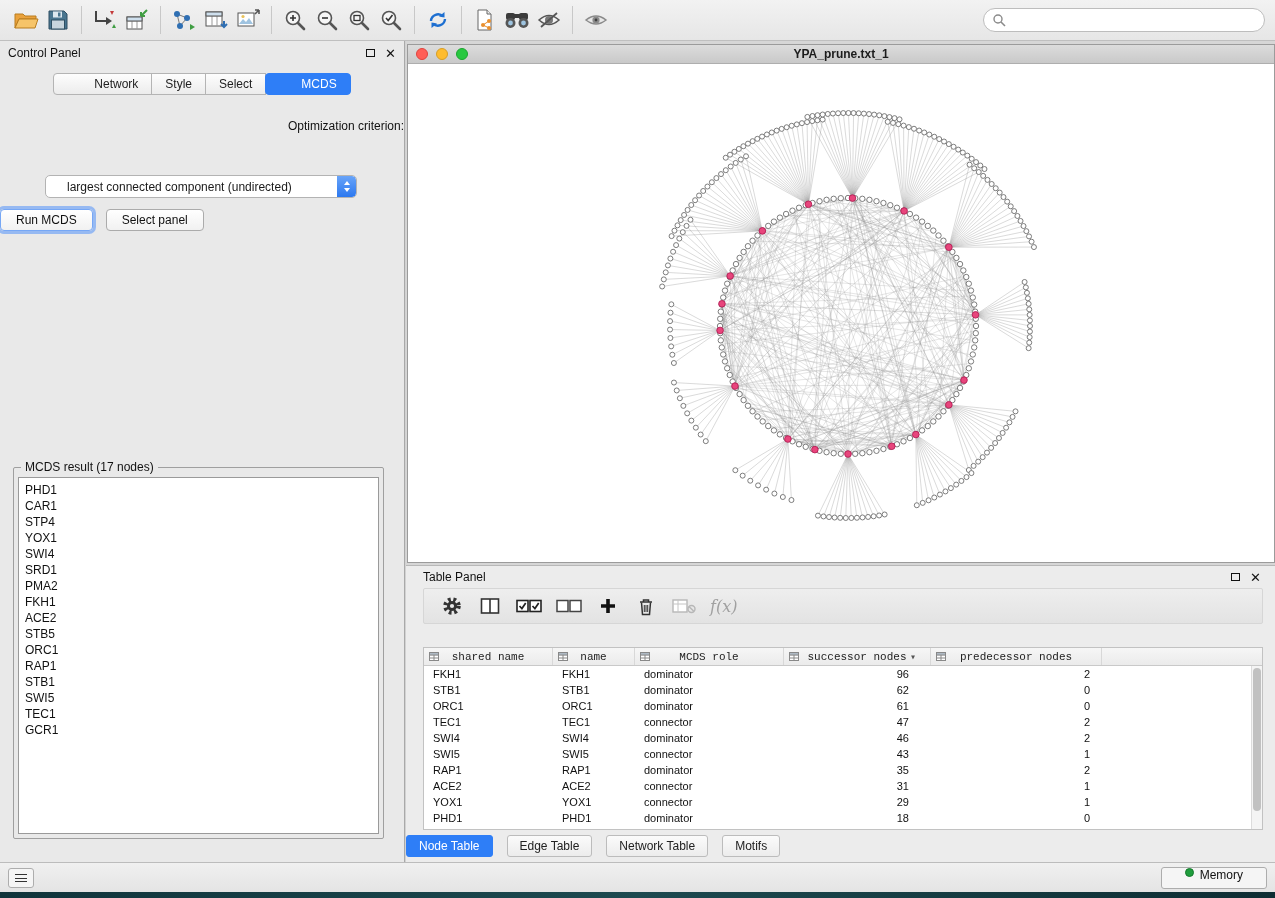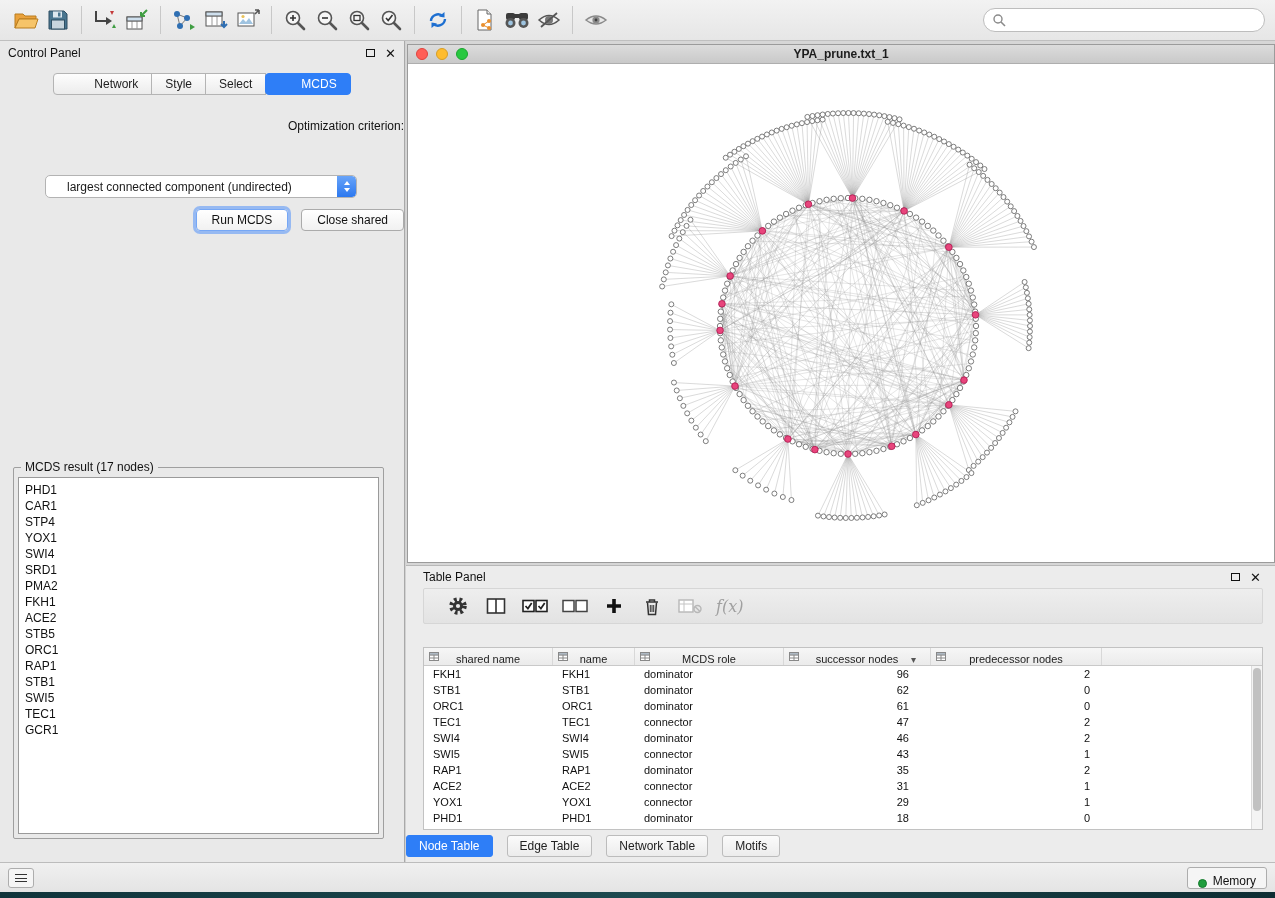--- a/index.html
+++ b/index.html
@@ -30,21 +30,21 @@
   .cp-tab:first-child { border-radius:4px 0 0 4px; margin-left:0;padding-left:40px; }
   .cp-tab.active { background:#2e7ef7; border-color:#2e7ef7; color:#fff; border-radius:4px; position:relative; z-index:2;padding-left:35px; }
 
   .opt-label { text-align:right; margin-top:24px; font-size:12px; color:#111; }
   .dropdown { position:absolute; left:45px; top:134px; width:312px; height:23px; background:#fff; border:1px solid #b3b3b3; border-radius:5px; display:flex; align-items:center; overflow:hidden; }
   .dropdown-text { flex:1; padding-left:21px; font-size:12px; white-space:nowrap; }
   .dropdown-stepper { width:19px; align-self:stretch; background:linear-gradient(#68a4f9,#2c78ef); display:flex; flex-direction:column; align-items:center; justify-content:center; border-radius:0 4px 4px 0; }
   .chev-up { width:0; height:0; border-left:3.5px solid transparent; border-right:3.5px solid transparent; border-bottom:4px solid #fff; margin-bottom:3px; }
   .chev-down { width:0; height:0; border-left:3.5px solid transparent; border-right:3.5px solid transparent; border-top:4px solid #fff; }
 
-  .btn-row { position:absolute; left:0; top:168px; width:100%; display:flex; justify-content:flex-end; gap:13px; }
+  .btn-row { position:absolute; left:0; top:168px; width:100%; display:flex; justify-content:flex-start; gap:13px; }
   .btn { background:linear-gradient(#ffffff,#f1f1f1); border:1px solid #ababab; border-radius:4px; padding:3px 15px; font-size:12px; color:#111; }
   .btn.focus-ring { box-shadow:0 0 0 3px rgba(82,145,250,.55); border-color:#76a7f5; }
 
   .group-box { position:absolute; left:13px; right:20px; top:426px; bottom:23px; border:1px solid #9f9f9f; border-radius:2px; }
   .group-label { position:absolute; top:-8px; left:7px; background:#e9e9e9; padding:0 4px; font-size:12px; color:#111; }
   .mcds-list { position:absolute; left:4px; right:4px; top:9px; bottom:4px; background:#fff; border:1px solid #9a9a9a; overflow:hidden; padding-top:4px; }
   .mcds-item { font-size:12px; line-height:16px; padding-left:6px; color:#111; }
 
   
   .right-area { position:absolute; left:406px; top:41px; right:0; bottom:36px; background:#d6d6d6; }
@@ -55,27 +55,27 @@
   .light { width:12px; height:12px; border-radius:50%; }
   .light.red { background:#ff5f57; border:1px solid #e0443e; }
   .light.yellow { background:#febc2e; border:1px solid #d89e24; }
   .light.green { background:#28c840; border:1px solid #1ba62f; }
   .nw-title { font-size:12px; font-weight:600; color:#1c1c1c; }
   .nw-canvas { position:absolute; top:19px; left:0; right:0; bottom:0; background:#fff; overflow:hidden; }
 
   
   .table-panel { position:absolute; top:524px; left:0; right:0; bottom:0; background:#ececec; border-top:1px solid #b8b8b8; }
   .tp-header { height:22px; display:flex; align-items:center; padding:0 14px 0 17px; }
-  .tp-toolbar { height:36px; display:flex; align-items:center; padding-left:22px; gap:14px; background:linear-gradient(#eeeeee,#e3e3e3); border-bottom:1px solid #d0d0d0; margin:0 12px 15px 17px; border:1px solid #d6d6d6; border-radius:2px; }
+  .tp-toolbar { height:36px; display:flex; align-items:center; padding-left:16px; gap:14px; background:linear-gradient(#eeeeee,#e3e3e3); border-bottom:1px solid #d0d0d0; margin:0 12px 15px 17px; border:1px solid #d6d6d6; border-radius:2px; }
   .tp-tool { display:flex; align-items:center; justify-content:center; min-width:24px; height:26px; }
   .fx-label { font-family:"DejaVu Serif","Liberation Serif",serif; font-style:italic; font-size:16px; color:#a0a0a0; }
 
   .table-wrap { position:absolute; left:17px; right:12px; top:81px; bottom:32px; background:#fff; border:1px solid #c2c2c2; overflow:hidden; }
   .thead { display:flex; height:18px; background:linear-gradient(#f6f6f6,#ebebeb); border-bottom:1px solid #c9c9c9; font-size:11px; color:#222; }
-  .hcell { position:relative; display:flex; align-items:flex-end; justify-content:center; border-right:1px solid #d8d8d8; }
+  .hcell { position:relative; display:flex; align-items:center; justify-content:center; border-right:1px solid #d8d8d8;font-family:Liberation Mono, monospace; }
   .hcell .col-icon { position:absolute; left:5px; top:4px; }
   .hcell .drop-arrow { position:absolute; right:14px; color:#555; font-size:10px; }
   .c-shared{width:129px}.c-name{width:82px}.c-role{width:149px}.c-succ{width:147px}.c-pred{width:171px}.c-fill{flex:1;border-right:none}
   .tbody { font-size:11px; color:#111; }
   .trow { display:flex; height:16px; align-items:center; }
   .tcell { overflow:hidden; white-space:nowrap; }
   .tcell.c-shared,.tcell.c-name,.tcell.c-role { padding-left:9px; }
   .tcell.c-succ { text-align:right; padding-right:22px; }
   .tcell.c-pred { text-align:right; padding-right:12px; }
   .vscroll { position:absolute; right:0; top:18px; bottom:0; width:11px; background:#f4f4f4; border-left:1px solid #dcdcdc; }
@@ -83,21 +83,21 @@
 
   .tp-tabs { position:absolute; left:0; right:0; bottom:5px; display:flex; justify-content:flex-start; gap:14px; }
   .tp-tab { font-size:12px; padding:3px 12px; background:linear-gradient(#fbfbfb,#ececec); border:1px solid #bcbcbc; color:#222; border-radius:3px; }
   .tp-tab.active { background:#2e7ef7; border-color:#2e7ef7; color:#fff; }
 
   
   .status-bar { position:absolute; left:0; right:0; bottom:6px; height:30px; background:linear-gradient(#f0f0f0,#e4e4e4); border-top:1px solid #bcbcbc; }
   .menu-btn { position:absolute; left:8px; top:5px; width:26px; height:20px; border:1px solid #adadad; border-radius:3px; background:#f5f5f5; display:flex; align-items:center; justify-content:center; }
   .hamburger { width:12px; height:8px; border-top:1.5px solid #333; border-bottom:1.5px solid #333; position:relative; }
   .hamburger:before { content:""; position:absolute; left:0; right:0; top:2.6px; height:1.5px; background:#333; }
-  .memory-btn { position:absolute; right:8px; top:4px; height:22px; border:1px solid #adadad; border-radius:3px; background:#f5f5f5; display:flex; align-items:flex-end; gap:6px; padding:0 10px; font-size:12px; color:#111; }
+  .memory-btn { position:absolute; right:8px; top:4px; height:22px; border:1px solid #adadad; border-radius:3px; background:#f5f5f5; display:flex; align-items:flex-start; gap:6px; padding:0 23px; font-size:12px; color:#111; }
   .green-dot { width:9px; height:9px; border-radius:50%; background:#1f9d3d; border:1px solid #147a2c; }
 
   .desktop-strip { position:absolute; left:0; right:0; bottom:0; height:6px; background:linear-gradient(90deg,#10343b,#1d4a50,#0e2d33); }
 </style>
 </head>
 <body>
 
 <div class="app">
 
   <div class="toolbar">
@@ -265,21 +265,21 @@
     <div class="dropdown">
       <span class="dropdown-text">largest connected component (undirected)</span>
       <span class="dropdown-stepper">
           <span class="chev-up"></span>
           <span class="chev-down"></span>
         </span>
     </div>
 
     <div class="btn-row">
       <button class="btn focus-ring">Run MCDS</button>
-      <button class="btn">Close shared</button>
+      <button class="btn">Select panel</button>
     </div>
 
     <div class="group-box">
       <span class="group-label">MCDS result (17 nodes)</span>
       <div class="mcds-list" id="mcds-list">
           <div class="mcds-item">PHD1</div>
           <div class="mcds-item">CAR1</div>
           <div class="mcds-item">STP4</div>
           <div class="mcds-item">YOX1</div>
           <div class="mcds-item">SWI4</div>

